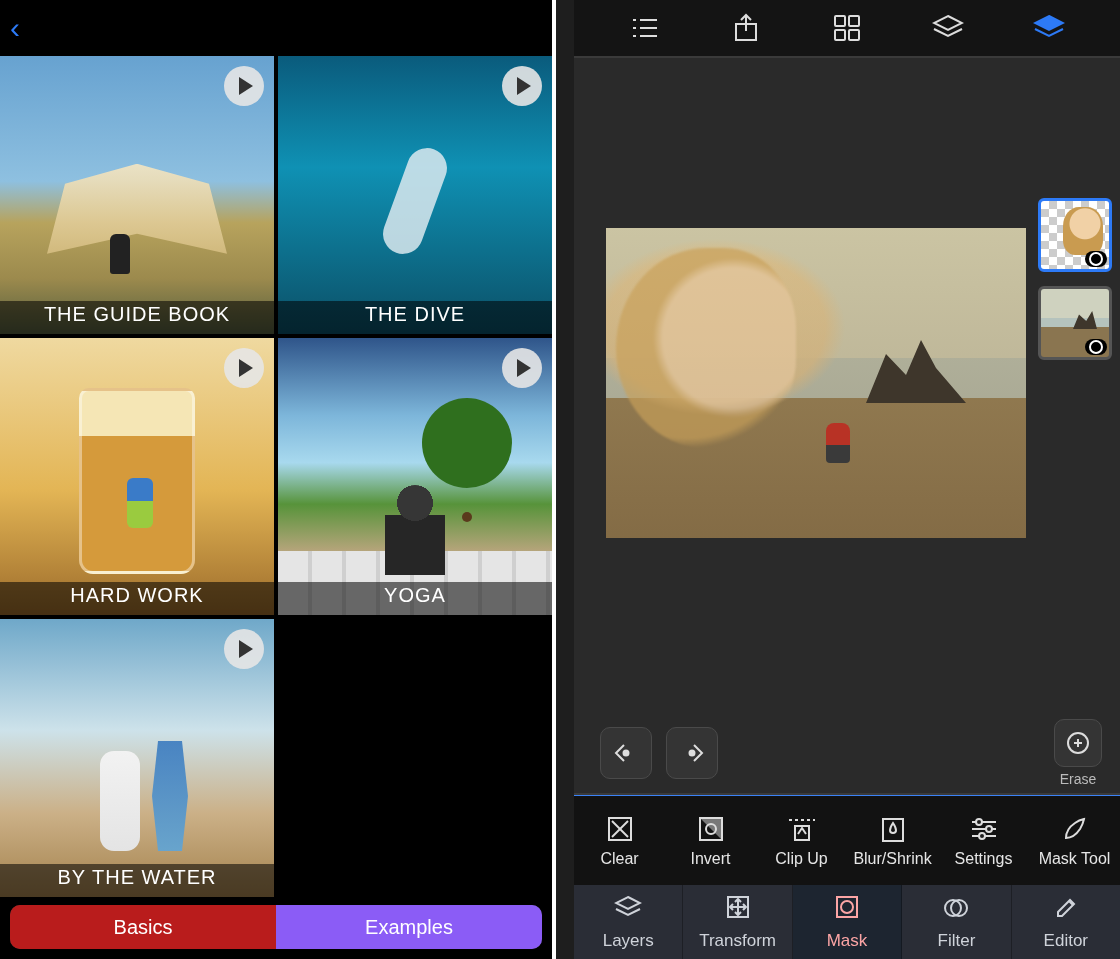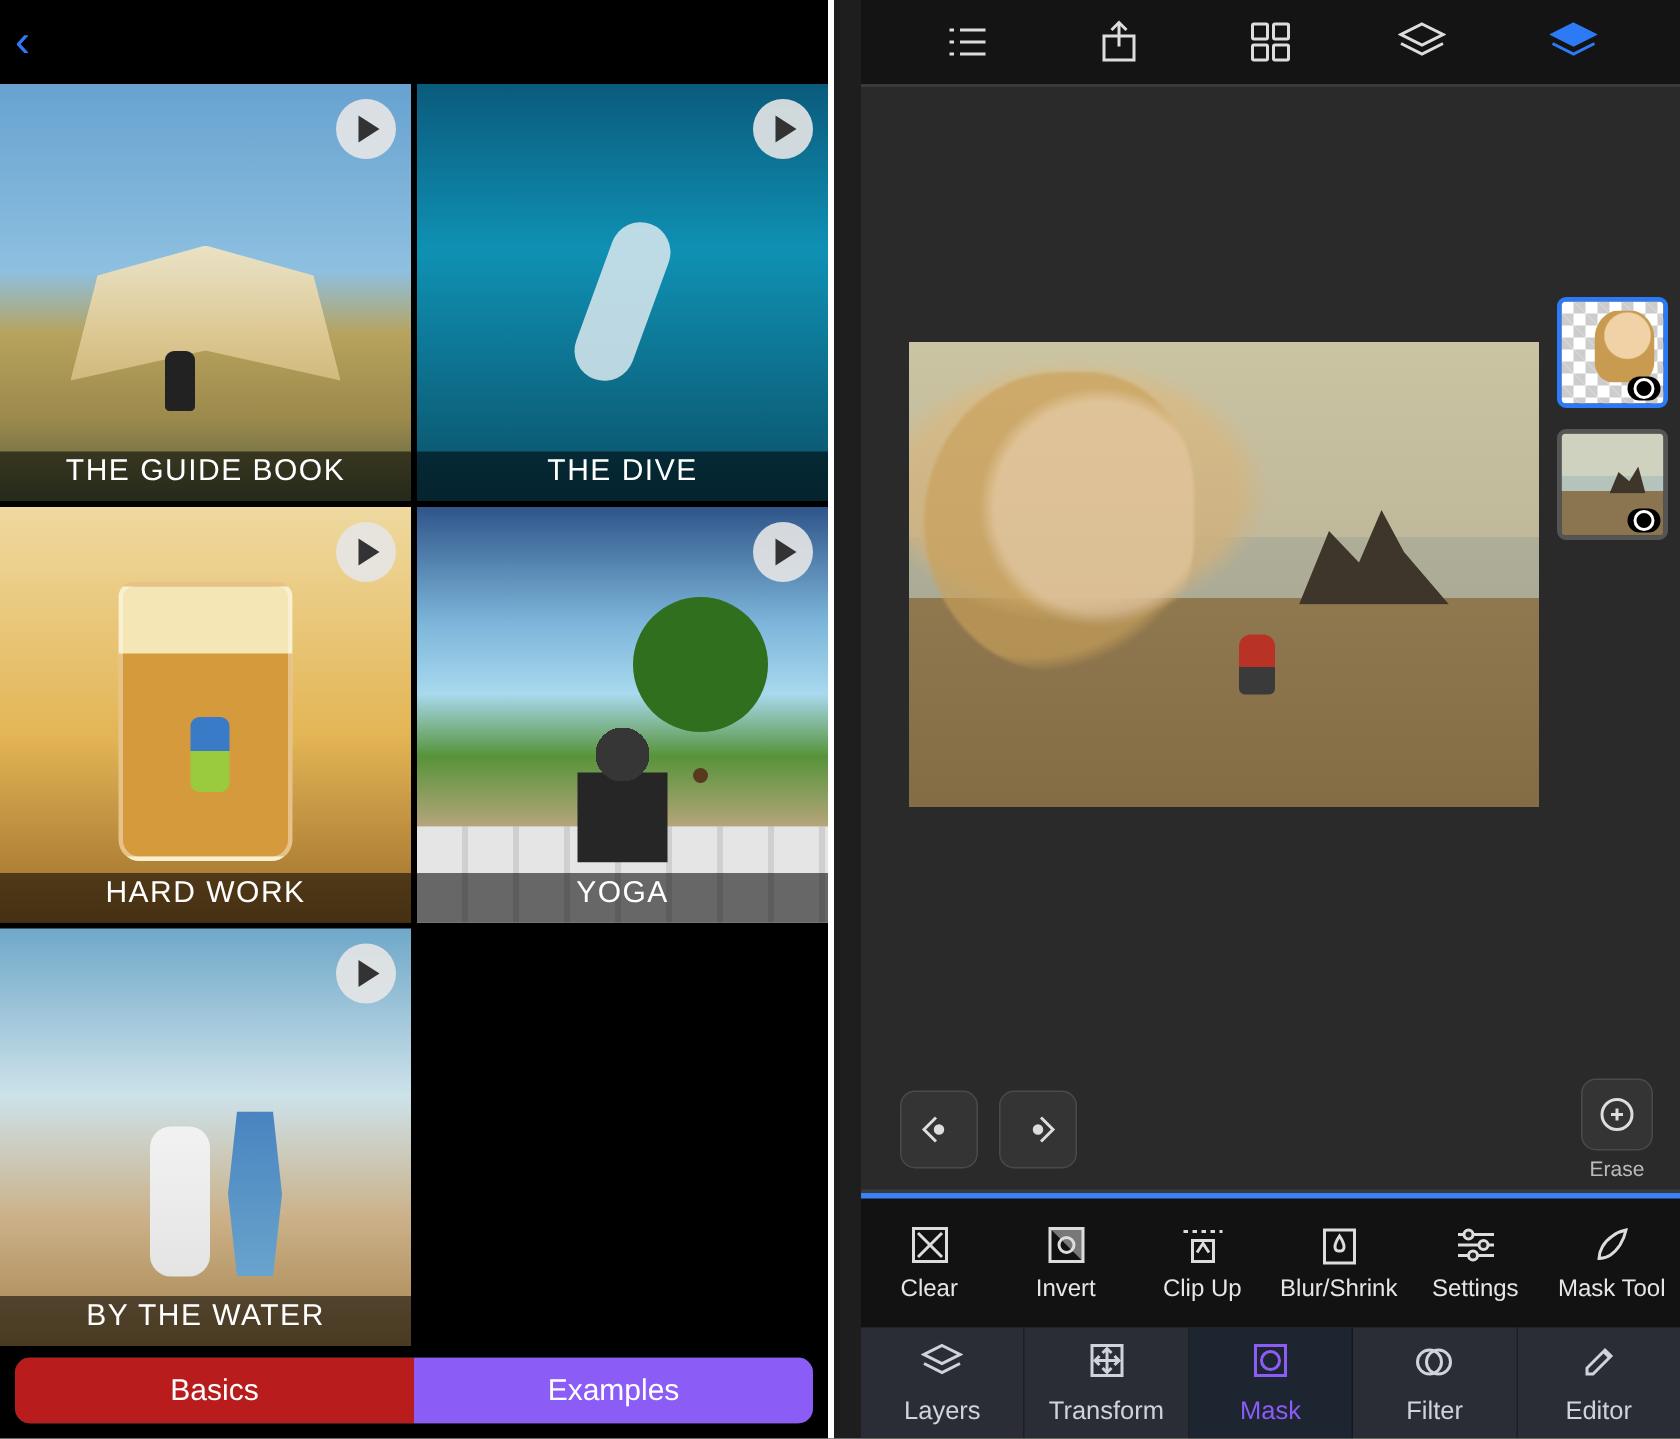--- a/index.html
+++ b/index.html
@@ -352,21 +352,21 @@
     color:#bbb; font-size:14px;
   }
   .erase-btn .sq-btn { width:48px; height:48px; margin-bottom:4px;}
 
   .mask-toolbar, .bottom-tabs {
     display:flex;
     background:#121212;
   }
   .mask-toolbar {
     height: 90px;
-    border-top:4px solid #3b82f6;
+    border-top:1px solid #3b82f6;
   }
   .mask-toolbar .m-btn {
     flex:1;
     display:flex; flex-direction:column; align-items:center; justify-content:center;
     gap:6px;
     color:#e6e6e6;
     font-size:16px;
   }
   .m-btn .ic { width:30px; height:30px; display:flex; align-items:center; justify-content:center;}
   .bottom-tabs {
@@ -375,21 +375,21 @@
   }
   .bottom-tabs .tab {
     flex:1;
     display:flex; flex-direction:column; align-items:center; justify-content:center;
     gap:10px;
     color:#cfd3da;
     font-size:17px;
     border-right:1px solid rgba(0,0,0,0.3);
   }
   .bottom-tabs .tab:last-child{border-right:none;}
-  .bottom-tabs .tab.active { color:#8b5cf6; background:#1d2530;}
+  .bottom-tabs .tab.active { color:#fca5a5; background:#1d2530;}
   .bottom-tabs .tab .ic { width:28px; height:28px; display:flex; align-items:center; justify-content:center;}
 
   svg { display:block; }
 </style>
 </head>
 <body>
 
 <div class="pane pane-left">
   <div class="header-left">
     <span class="back-chevron">‹</span>

